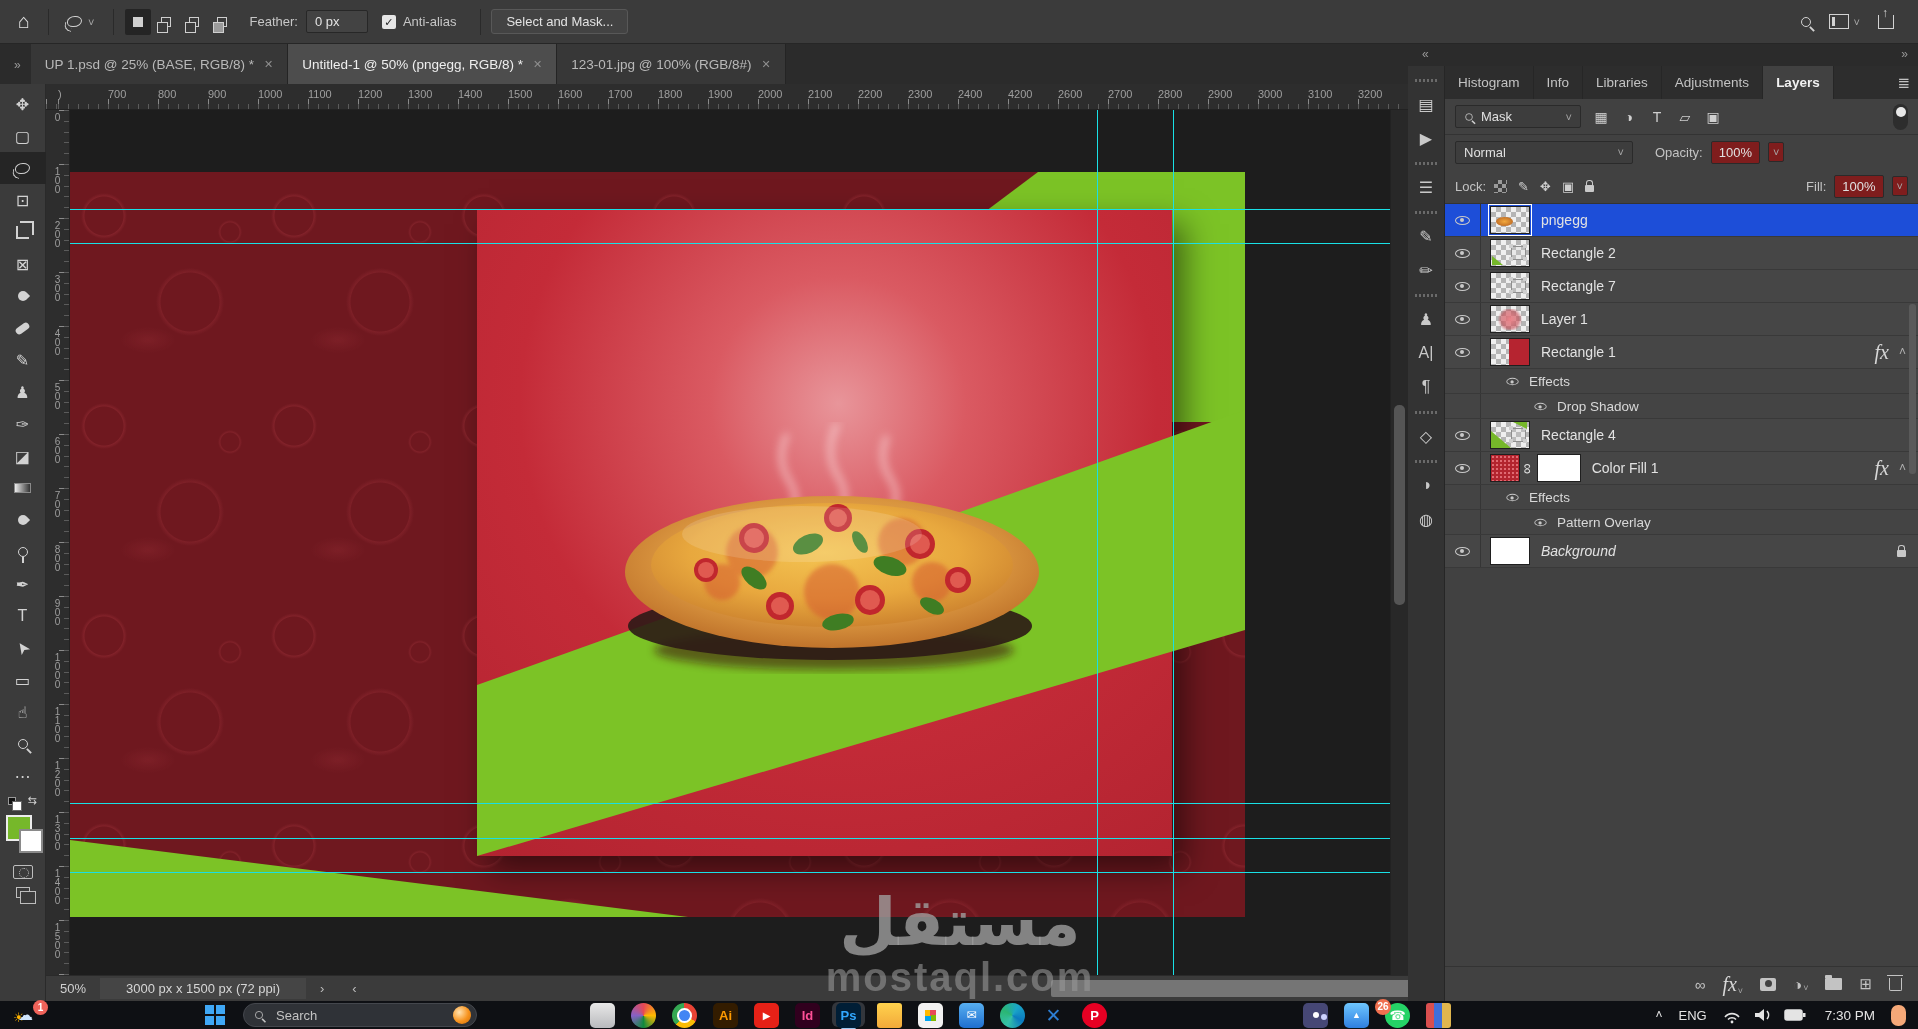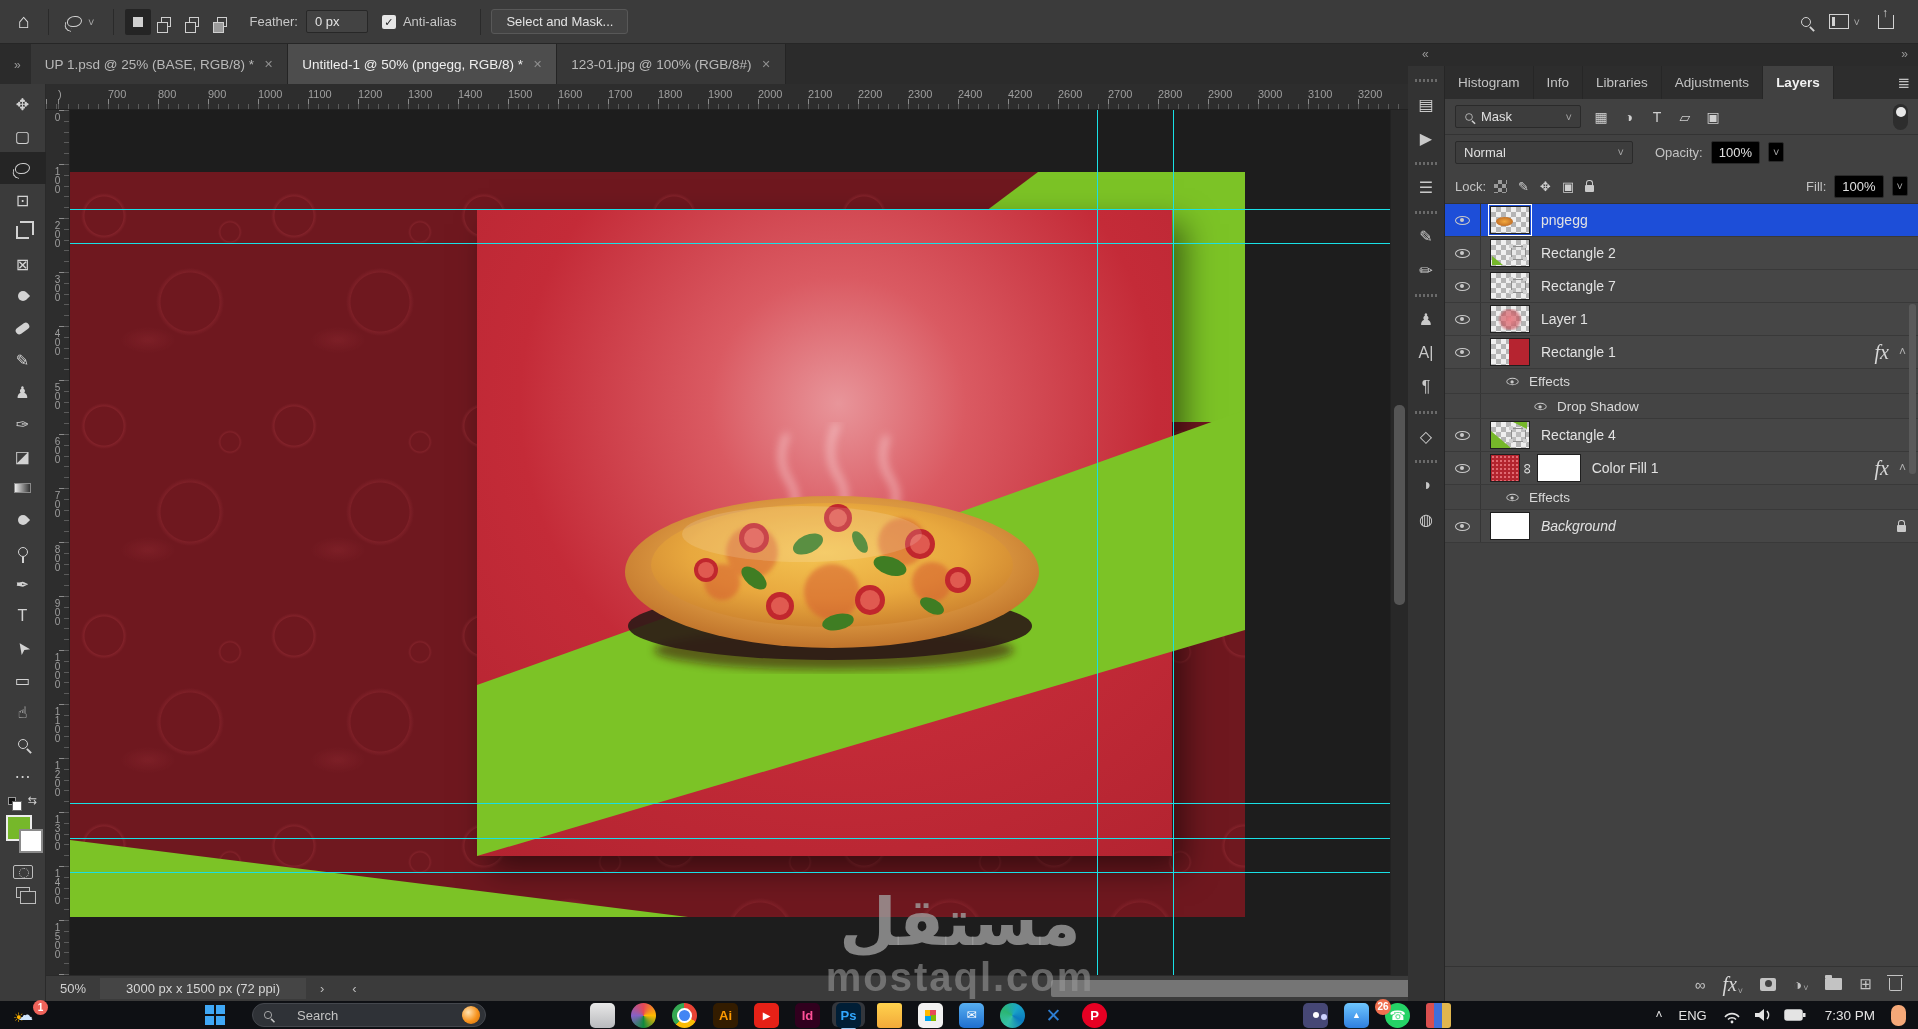--- a/index.html
+++ b/index.html
@@ -116,21 +116,21 @@
   .ptab.active{background:#414141;color:#f2f2f2;font-weight:bold;}
   .pmenu{position:absolute;right:8px;top:8px;color:#c3c3c3;font-size:15px;}
   .prow{position:absolute;left:0;width:473px;display:flex;align-items:center;padding:0 10px;gap:8px;}
   .prow.filter{top:33px;height:36px;border-bottom:1px solid #333;}
   .prow.blend{top:69px;height:34px;}
   .prow.lock{top:103px;height:35px;border-bottom:1px solid #333;}
   .combo{background:#3d3d3d;border:1px solid #2a2a2a;border-radius:2px;display:flex;align-items:center;gap:7px;padding:3px 8px;color:#e0e0e0;}
   .combo .mini-caret{margin-left:auto;}
   .kind-combo{width:126px;}
   .blend-combo{width:178px;}
-  .valbox{background:#000000;border:1px solid #2a2a2a;border-radius:2px;padding:3px 7px;color:#e0e0e0;display:flex;gap:6px;align-items:center;}
+  .valbox{background:#7f1d1d;border:1px solid #2a2a2a;border-radius:2px;padding:3px 7px;color:#e0e0e0;display:flex;gap:6px;align-items:center;}
   .ficon{width:24px;height:22px;display:inline-flex;align-items:center;justify-content:center;color:#cfcfcf;font-size:14px;}
   .pill{width:15px;height:26px;background:#2d2d2d;border-radius:8px;position:relative;margin-left:auto;}
   .pill::after{content:"";position:absolute;left:2.5px;top:3px;width:10px;height:10px;background:#e8e8e8;border-radius:50%;}
   .plabel{color:#c3c3c3;}
   .lockicons{display:flex;align-items:center;gap:11px;color:#cfcfcf;}
   .checker-s{width:13px;height:13px;background-image:linear-gradient(45deg,#9a9a9a 25%,transparent 25%,transparent 75%,#9a9a9a 75%),linear-gradient(45deg,#9a9a9a 25%,#3d3d3d 25%,#3d3d3d 75%,#9a9a9a 75%);background-size:8px 8px;background-position:0 0,4px 4px;display:inline-block;}
   .mlock{width:9px;height:7px;background:#c9c9c9;border-radius:1px;position:relative;display:inline-block;margin-top:5px;}
   .mlock::before{content:"";position:absolute;left:1px;top:-5px;width:5px;height:5px;border:1.5px solid #c9c9c9;border-bottom:none;border-radius:3px 3px 0 0;}
   
   #layers{position:absolute;left:0;top:138px;width:473px;}
@@ -178,21 +178,21 @@
   .tinycaret{font-size:9px;color:#a8a8a8;}
   
   #taskbar{position:absolute;left:0;top:1001px;width:1918px;height:28px;background:#0e1014;display:flex;align-items:center;}
   .weather{position:absolute;left:12px;top:3px;width:34px;height:22px;}
   .weather .sun{position:absolute;left:1px;top:6px;color:#ffb300;font-size:13px;}
   .weather .cloud{position:absolute;left:6px;top:2px;color:#cfe4fb;font-size:15px;}
   .badge{position:absolute;background:#f0635a;color:#fff;border-radius:50%;min-width:15px;height:15px;line-height:15px;font-size:10px;text-align:center;font-weight:bold;}
   .weather .badge{right:-2px;top:-4px;}
   .winlogo{position:absolute;left:205px;top:4px;width:20px;height:20px;display:grid;grid-template-columns:1fr 1fr;grid-template-rows:1fr 1fr;gap:2px;}
   .winlogo span{background:#3fa7f5;}
-  .searchpill{position:absolute;left:252px;top:2px;width:234px;height:24px;background:#2f3237;border:1px solid #44474d;border-radius:12px;display:flex;align-items:center;gap:24px;padding:0 5px 0 10px;color:#c3c3c3;}
+  .searchpill{position:absolute;left:243px;top:2px;width:234px;height:24px;background:#2f3237;border:1px solid #44474d;border-radius:12px;display:flex;align-items:center;gap:12px;padding:0 5px 0 10px;color:#c3c3c3;}
   .searchpill .i-zoom{transform:scale(.8);border-color:#c3c3c3;}
   .searchpill .i-zoom::after{background:#c3c3c3;}
   .bingorb{margin-left:auto;width:18px;height:18px;border-radius:50%;background:radial-gradient(circle at 35% 35%,#ffe2b0,#f7931e 55%,#c96a06);}
   #apps{position:absolute;left:582px;top:0;height:28px;display:flex;align-items:center;}
   .app-slot{position:relative;width:41px;height:28px;display:flex;align-items:center;justify-content:center;flex:none;}
   .app-slot.gap{margin-left:180px;}
   .app-slot.active::before{content:"";position:absolute;left:4px;top:1px;right:4px;bottom:2px;background:#33363c;border-radius:6px;}
   .app-slot.active::after{content:"";position:absolute;left:13px;bottom:0;width:15px;height:3px;background:#98c7f2;border-radius:2px;}
   .ic{position:relative;width:25px;height:25px;border-radius:5px;display:flex;align-items:center;justify-content:center;font-weight:bold;font-size:13px;z-index:1;}
   .ic.file-explorer{background:linear-gradient(180deg,#e8e8e8,#b9babd);}
@@ -732,20 +732,27 @@
             <span class="upcaret">˄</span>
           </span>
         </div>
         <div class="lrow h25">
           <span class="cell-eye"></span>
           <span class="ind1" style="display: inline-flex; align-items: center;">
             <span class="eye sm2"></span>
             <span class="sub-label">Effects</span>
           </span>
         </div>
+        <div class="lrow h25">
+          <span class="cell-eye"></span>
+          <span class="ind2" style="display: inline-flex; align-items: center;">
+            <span class="eye sm2"></span>
+            <span class="sub-label">Pattern Overlay</span>
+          </span>
+        </div>
         <div class="lrow h33">
           <span class="cell-eye">
             <span class="eye"></span>
           </span>
           <span class="thumb t-white"></span>
           <span class="lname italic">Background</span>
           <span class="rowright">
             <span class="mlock"></span>
           </span>
         </div>

